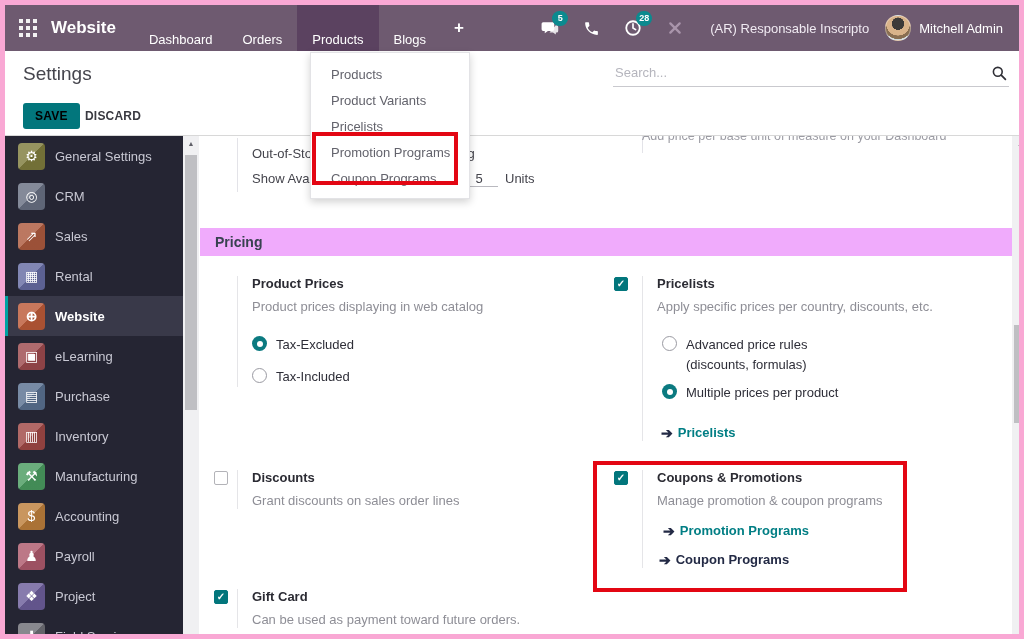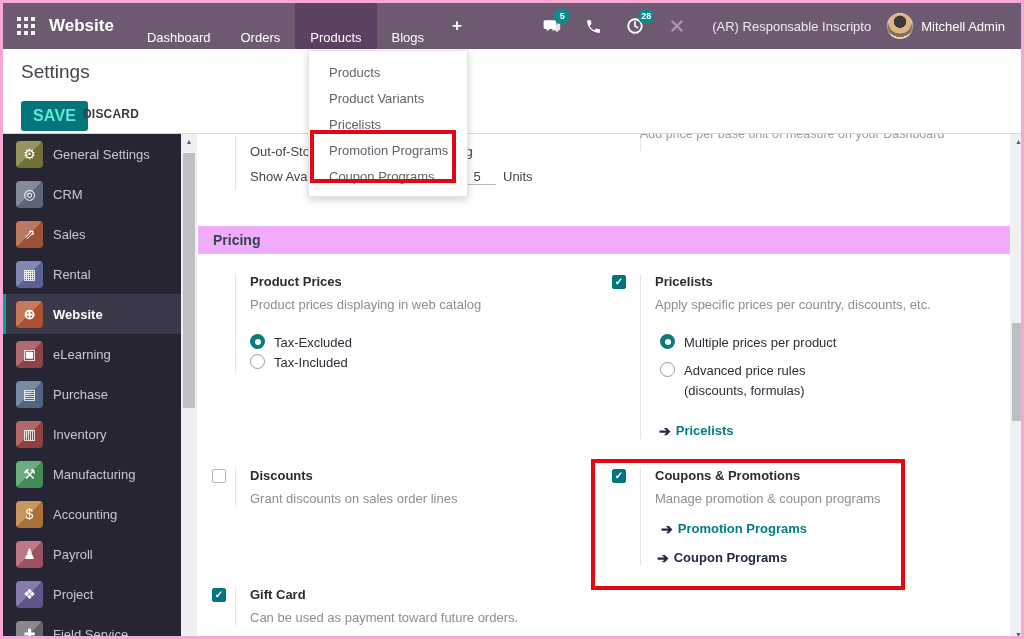--- a/index.html
+++ b/index.html
@@ -1,38 +1,38 @@
 <!DOCTYPE html>
 <html><head>
 <meta charset="utf-8">
 <style>
   * { margin:0; padding:0; box-sizing:border-box; }
   html,body { width:1024px; height:639px; overflow:hidden; }
   body { font-family:"Liberation Sans", sans-serif; font-size:13px; background:#fff; }
-  .screen { position:relative; width:1024px; height:639px; border:3px solid #f9a8d4; overflow:hidden; background:#fff; }
+  .screen { position:relative; width:1024px; height:639px; border:5px solid #f9a8d4; overflow:hidden; background:#fff; }
 
   
   .navbar { position:absolute; left:0; top:0; width:100%; height:46px; background:#6e5a70; display:flex; align-items:center; color:#fff; z-index:10; }
   .nav-left { display:flex; align-items:center; height:100%; }
   .apps-grid { width:20px; height:20px; margin:0 8px 0 14px; display:flex; align-items:center; cursor:pointer; }
   .brand { font-size:17px; font-weight:bold; padding:0 18px 0 4px; }
   .nav-item { padding:12px 15px; height:46px; line-height:46px; font-size:13px; cursor:pointer; white-space:nowrap; }
   .nav-item.active { background:#5b4260; }
   .nav-item.plus { font-size:17px; font-weight:bold; padding:0 13px; }
   .systray { margin-left:auto; display:flex; align-items:center; height:100%; }
   .tray-icon { position:relative; width:20px; height:20px; margin:0 11px; cursor:pointer; display:flex; align-items:center; justify-content:center; }
   .badge { position:absolute; top:-7px; right:-9px; background:#0b8a8f; color:#fff; font-size:9px; font-weight:bold; min-width:16px; height:15px; line-height:15px; text-align:center; border-radius:8px; padding:0 3px; }
   .company-name { margin:0 16px 0 14px; font-size:13px; color:#f0eaf2; cursor:pointer; }
   .avatar { width:26px; height:26px; border-radius:50%; margin-right:8px; background:radial-gradient(circle at 50% 32%, #3c3a38 0 30%, #d9b38a 31% 58%, #8a6f52 59% 75%, #cfd8d8 76%); border:1px solid rgba(255,255,255,.35); cursor:pointer; }
   .user-name { margin-right:16px; font-size:13px; cursor:pointer; }
 
   
   .control-panel { position:absolute; left:0; top:46px; width:100%; height:85px; background:#fff; border-bottom:1px solid #d8d8d8; z-index:2; }
   .page-title { position:absolute; left:18px; top:12px; font-size:19px; color:#45454d; }
-  .btn-save { position:absolute; left:18px; top:52px; background:#02767c; color:#5eead4; border:none; font-weight:bold; font-size:16px; padding:6px 12px; border-radius:3px; letter-spacing:.2px; cursor:pointer; }
+  .btn-save { position:absolute; left:18px; top:52px; background:#02767c; color:#000000; border:none; font-weight:bold; font-size:12px; padding:6px 12px; border-radius:3px; letter-spacing:.2px; cursor:pointer; }
   .btn-discard { position:absolute; left:80px; top:58px; background:none; border:none; font-weight:bold; font-size:12px; color:#3a3a41; letter-spacing:.2px; cursor:pointer; }
   .search-box { position:absolute; left:608px; top:8px; width:396px; }
   .search-input { width:100%; border:none; border-bottom:1px solid #c9c9ce; font-size:13px; padding:6px 24px 6px 2px; color:#555; outline:none; background:transparent; font-family:"Liberation Sans",sans-serif; }
   .search-input::placeholder { color:#b5b5bd; }
   .search-icon { position:absolute; right:2px; top:6px; width:16px; height:16px; cursor:pointer; }
 
   
   .sidebar { position:absolute; left:0; top:131px; width:178px; height:508px; background:#252533; overflow:hidden; z-index:1; }
   .side-item { display:flex; align-items:center; height:40px; padding-left:13px; color:#c8c8d3; cursor:pointer; }
   .side-item.active { background:#393949; box-shadow:inset 3px 0 0 #00a2a2; color:#fff; font-weight:bold; }
@@ -59,21 +59,21 @@
 
   .section-bar { position:absolute; left:0; top:92px; width:812px; height:28px; background:#f0abfc; display:flex; align-items:center; padding-left:15px; }
   .section-title { font-weight:bold; font-size:14px; color:#384250; }
 
   .block { position:absolute; border-left:1px solid #e5e5e8; padding-left:14px; }
   .block .cb-slot { position:absolute; top:1px; }
   .col-l .cb-slot { left:-24px; }
   .col-r .cb-slot { left:-29px; }
   .blk-title { font-size:13px; font-weight:bold; color:#2b2b33; line-height:16px; }
   .blk-desc { font-size:13px; color:#8e8e96; line-height:17px; margin-top:6px; }
-  .radios { margin-top:20px; display:flex; flex-direction:column; }
+  .radios { margin-top:20px; display:flex; flex-direction:column; gap:12px; }
   .radios.wrapped { gap:8px; }
   .radio-row { display:flex; align-items:flex-start; gap:9px; cursor:pointer; }
   .radio { width:15px; height:15px; border-radius:50%; border:1px solid #9a9aa2; background:#fff; flex:0 0 15px; margin-top:1px; position:relative; }
   .radio.sel { border:none; background:#0b7a80; }
   .radio.sel::after { content:""; position:absolute; left:4.5px; top:4.5px; width:6px; height:6px; background:#fff; border-radius:50%; }
   .radio-label { font-size:13px; color:#2e2e38; line-height:20px; }
   .radios.wrapped .radio-label { max-width:160px; }
   .cb { width:14px; height:14px; border:1px solid #b3b3b8; border-radius:2px; background:#fff; display:flex; align-items:center; justify-content:center; cursor:pointer; }
   .cb.checked { background:#02767c; border-color:#02767c; }
   .cb .tick { color:#fff; font-size:10px; line-height:10px; font-weight:bold; }
@@ -150,20 +150,29 @@
       <div class="company-name">(AR) Responsable Inscripto</div>
       <div class="avatar"></div>
       <div class="user-name">Mitchell Admin</div>
     </div>
   </header>
 
   <div class="control-panel">
     <div class="page-title">Settings</div>
     <button class="btn-save">SAVE</button>
     <button class="btn-discard">DISCARD</button>
+    <div class="search-box">
+      <input class="search-input" type="text" placeholder="Search..." style="">
+      <span class="search-icon">
+        <svg viewBox="0 0 20 20" width="16" height="16">
+            <circle cx="8.5" cy="8.5" r="5.5" fill="none" stroke="#2f2f36" stroke-width="2"></circle>
+            <path d="M12.8 12.8L18 18" stroke="#2f2f36" stroke-width="2.2" stroke-linecap="round"></path>
+          </svg>
+      </span>
+    </div>
   </div>
 
   <nav class="sidebar">
     <div class="side-item">
         <span class="app-icon" style="background-color: rgb(127, 124, 61);">⚙</span>
         <span class="side-label">General Settings</span>
       </div>
     <div class="side-item">
         <span class="app-icon" style="background-color: rgb(105, 112, 131);">◎</span>
         <span class="side-label">CRM</span>
@@ -255,26 +264,26 @@
     <div class="block col-r" style="left:442px; top:140px; width:340px;">
       <span class="cb-slot">
           <span class="cb checked">
             <span class="tick">✓</span>
           </span>
         </span>
       <div class="blk-title">Pricelists</div>
       <div class="blk-desc">Apply specific prices per country, discounts, etc.</div>
       <div class="radios wrapped" style="margin-left:5px;">
         <div class="radio-row">
+          <span class="radio"></span>
+          <span class="radio-label">Advanced price rules (discounts, formulas)</span>
+        </div>
+        <div class="radio-row">
           <span class="radio sel"></span>
           <span class="radio-label">Multiple prices per product</span>
-        </div>
-        <div class="radio-row">
-          <span class="radio"></span>
-          <span class="radio-label">Advanced price rules (discounts, formulas)</span>
         </div>
       </div>
       <div class="doc-link" style="margin-top:22px; margin-left:4px;">
         <span class="arr">➔</span>
         <span class="lnk-teal">Pricelists</span>
       </div>
     </div>
 
     <div class="block col-l" style="left:37px; top:334px; width:330px;">
       <span class="cb-slot">

